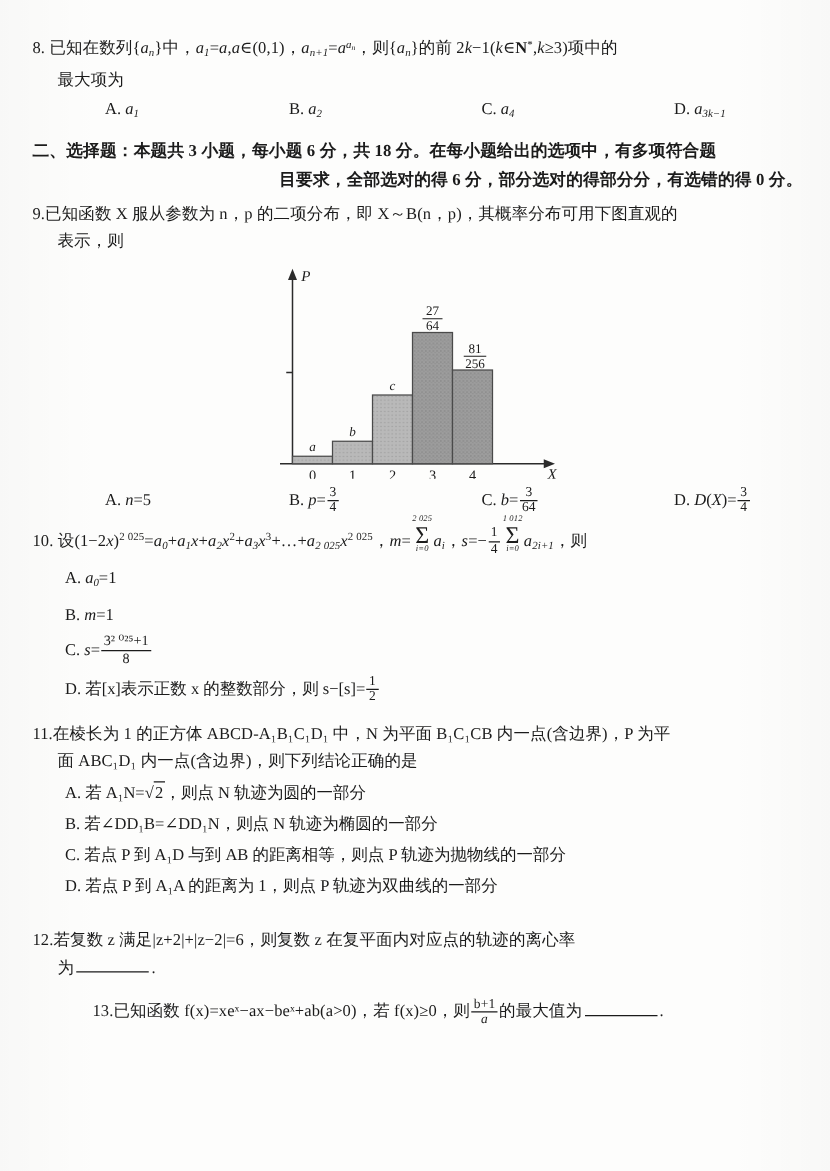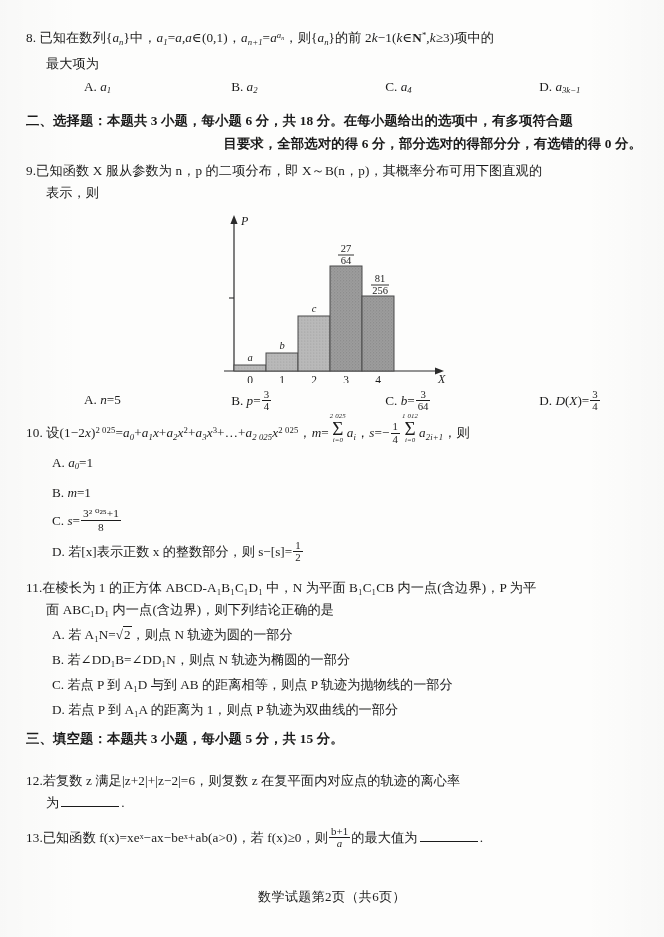--- a/index.html
+++ b/index.html
@@ -315,34 +315,32 @@
           <span>C.</span>
           <span>若点 P 到 A₁D 与到 AB 的距离相等，则点 P 轨迹为抛物线的一部分</span>
         </div>
         <div class="opt">
           <span>D.</span>
           <span>若点 P 到 A₁A 的距离为 1，则点 P 轨迹为双曲线的一部分</span>
         </div>
       </div>
     </div>
 
-    <div class="section-head" style="margin-top:5px;">三、填空题：本题共 3 小题，每小题 5 分，共 15 分。</div>
 
     <div class="q-block" style="margin-top:20px;">
       <div class="qline">
         <span>12.</span><span>若复数 z 满足|z+2|+|z−2|=6，则复数 z 在复平面内对应点的轨迹的离心率</span>
       </div>
       <div class="qline indent">
         <span>为</span><span class="blank-line"></span><span>.</span>
       </div>
     </div>
 
-    <div class="q-block" style="margin-top:8px;">
+    <div class="q-block" style="margin-top:8px;margin-left:48px;">
       <div class="qline" style="line-height:30px;">
         <span>13.</span><span>已知函数 f(x)=xeˣ−ax−beˣ+ab(a&gt;0)，若 f(x)≥0，则</span><span class="frac"><span class="num">b+1</span><span class="den mi">a</span></span><span>的最大值为</span><span class="blank-line"></span><span>.</span>
       </div>
     </div>
 
   </div>
 
-  <div class="footer">数学试题第2页（共6页）</div>
 
 </div>
 
 </body></html>

